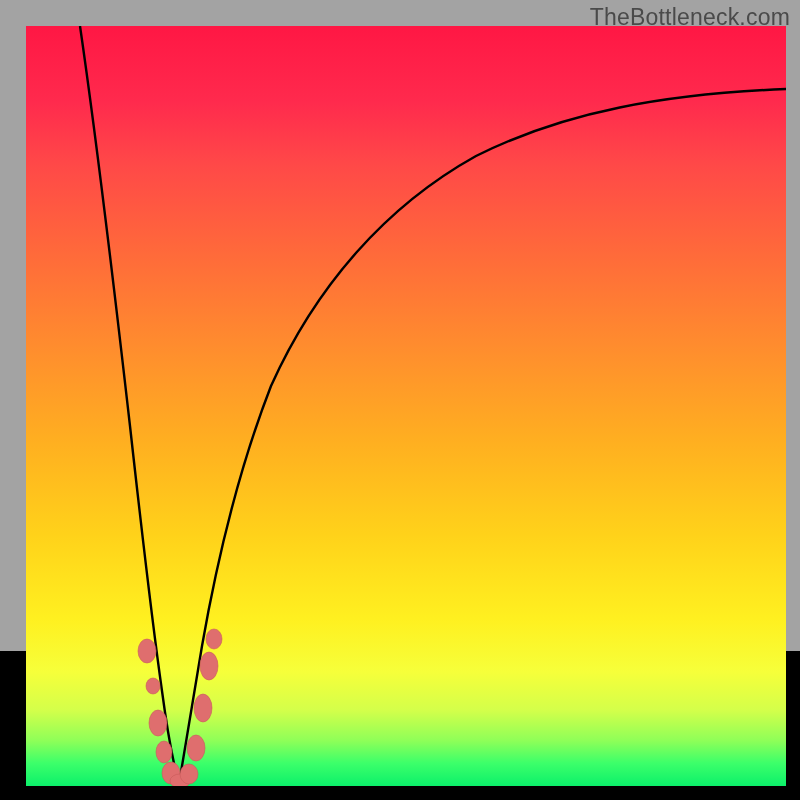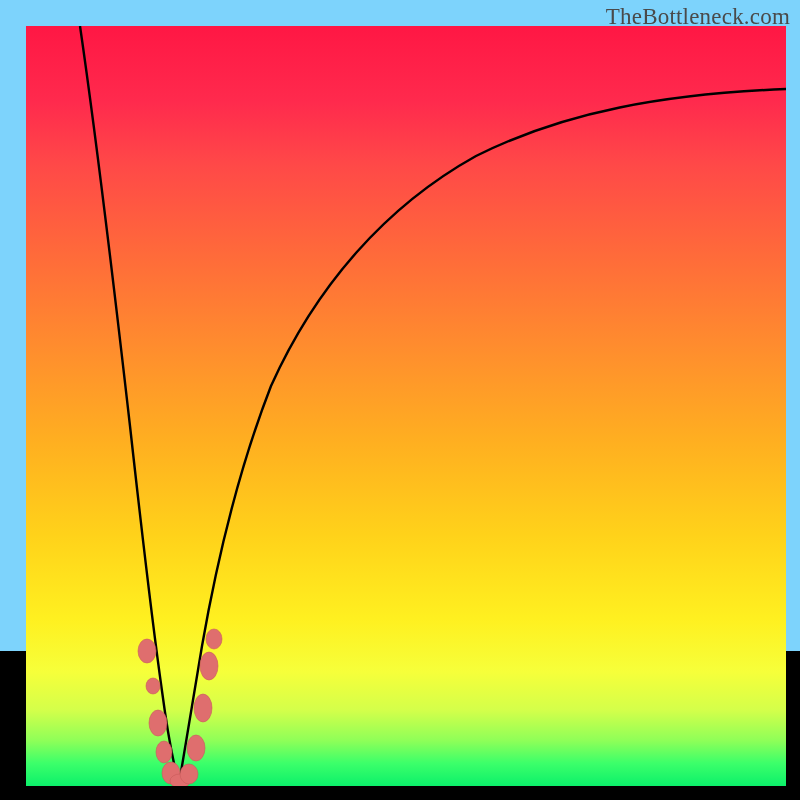--- a/index.html
+++ b/index.html
@@ -8,22 +8,21 @@
     width: 800px;
     height: 800px;
     background: #000;
     overflow: hidden;
     font-family: Arial, Helvetica, sans-serif;
   }
   .frame {
     position: relative;
     width: 800px;
     height: 651px;
-    background: #7dd3fc;
-    font-family: Liberation Serif, serif;
+    background: #a3a3a3;
   }
   .plot-area {
     position: absolute;
     left: 26px;
     top: 26px;
     width: 760px;
     height: 760px;
     
     background: linear-gradient(
       to bottom,

